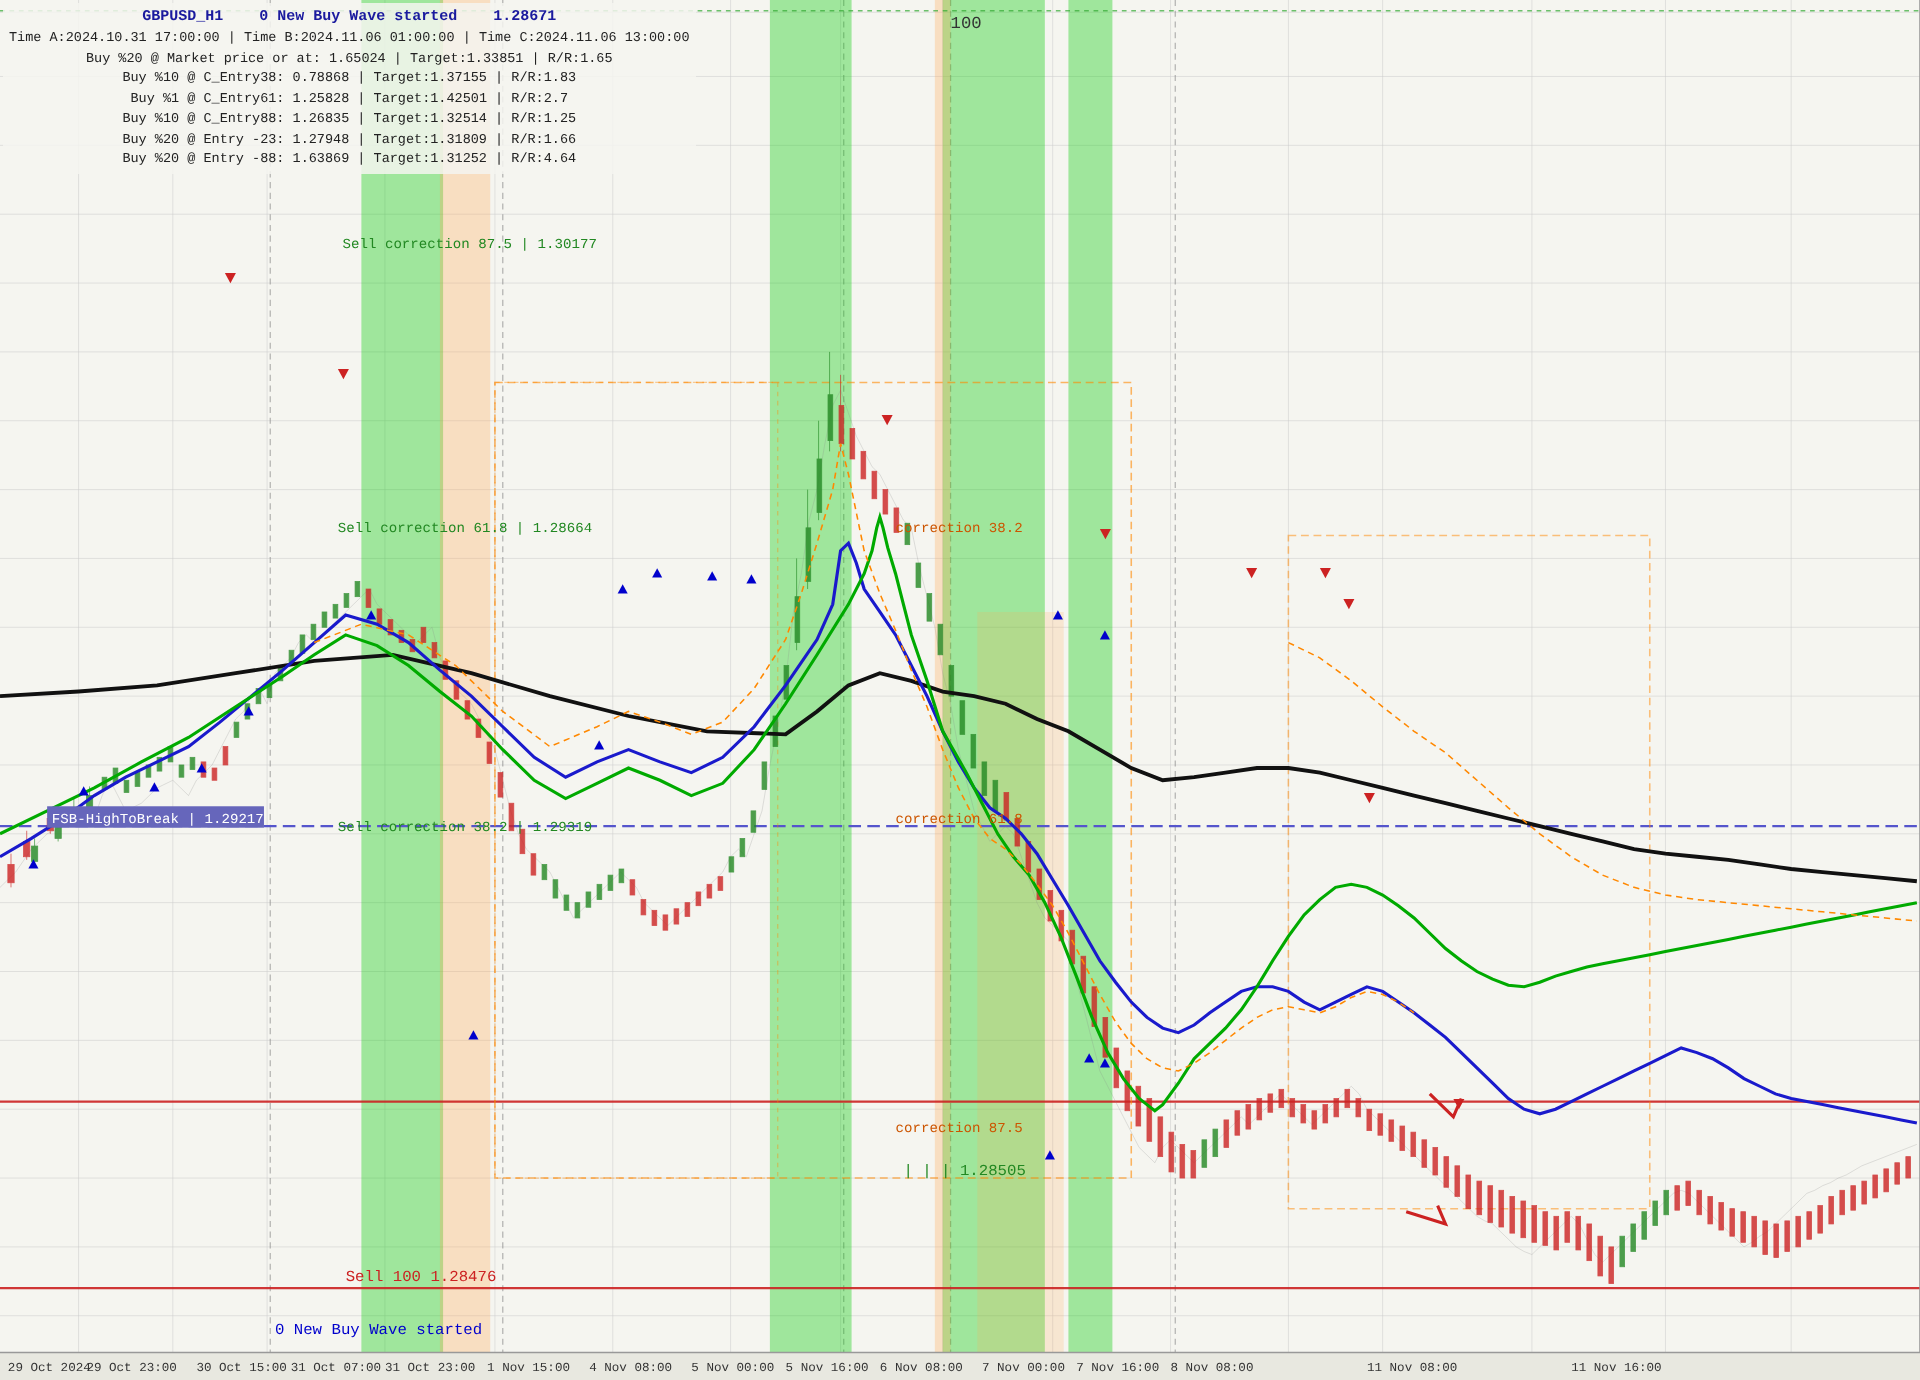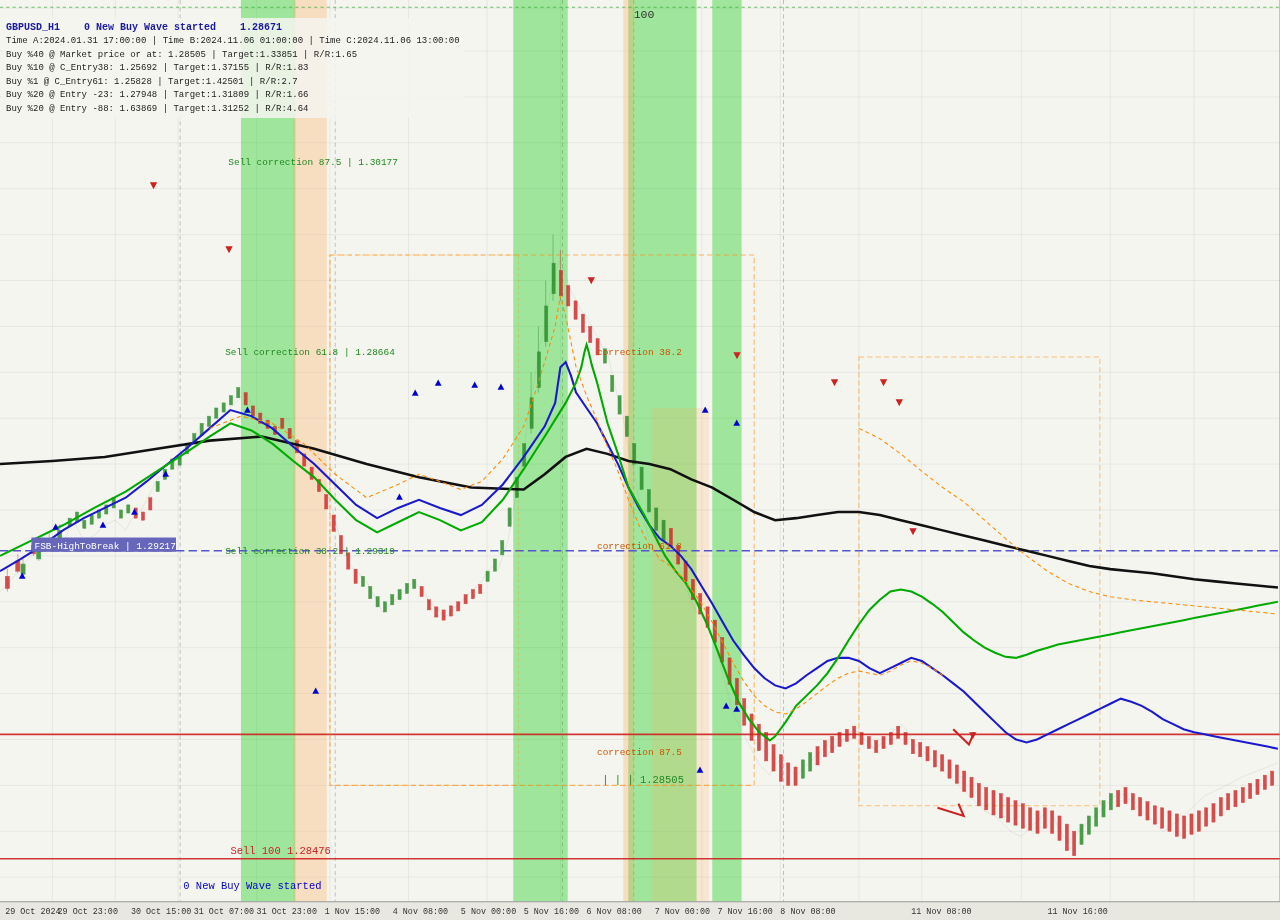--- a/index.html
+++ b/index.html
@@ -19,28 +19,29 @@
       background: #f5f5f0;
       overflow: hidden;
     }
     #chart-canvas {
       position: absolute;
       top: 0; left: 0;
       width: 100%; height: 100%;
     }
     .top-info {
       position: absolute;
-      top: 18px;
+      top: 2px;
       left: 2px;
       background: rgba(245,245,240,0.85);
       padding: 2px 4px;
       font-size: 9px;
       line-height: 1.5;
       color: #222;
       max-width: 700px;
+      text-align: center;
     }
     .top-info .title-line {
       color: #1a1a9e;
       font-weight: bold;
       font-size: 10px;
     }
 
     .watermark {
       position: absolute;
       font-size: 72px;
@@ -568,20 +569,21 @@
   </svg>
 
   <div class="top-info">
     <div class="title-line">
       <span>GBPUSD_H1</span>
       &nbsp;&nbsp;
       <span>0 New Buy Wave started</span>
       &nbsp;&nbsp;
       <span>1.28671</span>
     </div>
-    <div>Time A:2024.01.31 17:00:00  |  Time B:2024.11.06 01:00:00  |  Time C:2024.11.06 13:00:00</div>
-    <div>Buy %40 @ Market price or at: 1.28505  |  Target:1.33851  |  R/R:1.65</div>
-    <div>Buy %10 @ C_Entry38: 1.25692  |  Target:1.37155  |  R/R:1.83</div>
+    <div>Time A:2024.10.31 17:00:00  |  Time B:2024.11.06 01:00:00  |  Time C:2024.11.06 13:00:00</div>
+    <div>Buy %20 @ Market price or at: 1.65024  |  Target:1.33851  |  R/R:1.65</div>
+    <div>Buy %10 @ C_Entry38: 0.78868  |  Target:1.37155  |  R/R:1.83</div>
     <div>Buy %1 @ C_Entry61: 1.25828  |  Target:1.42501  |  R/R:2.7</div>
+    <div>Buy %10 @ C_Entry88: 1.26835  |  Target:1.32514  |  R/R:1.25</div>
     <div>Buy %20 @ Entry -23: 1.27948  |  Target:1.31809  |  R/R:1.66</div>
     <div>Buy %20 @ Entry -88: 1.63869  |  Target:1.31252  |  R/R:4.64</div>
   </div>
 </div>
 
 </body></html>

